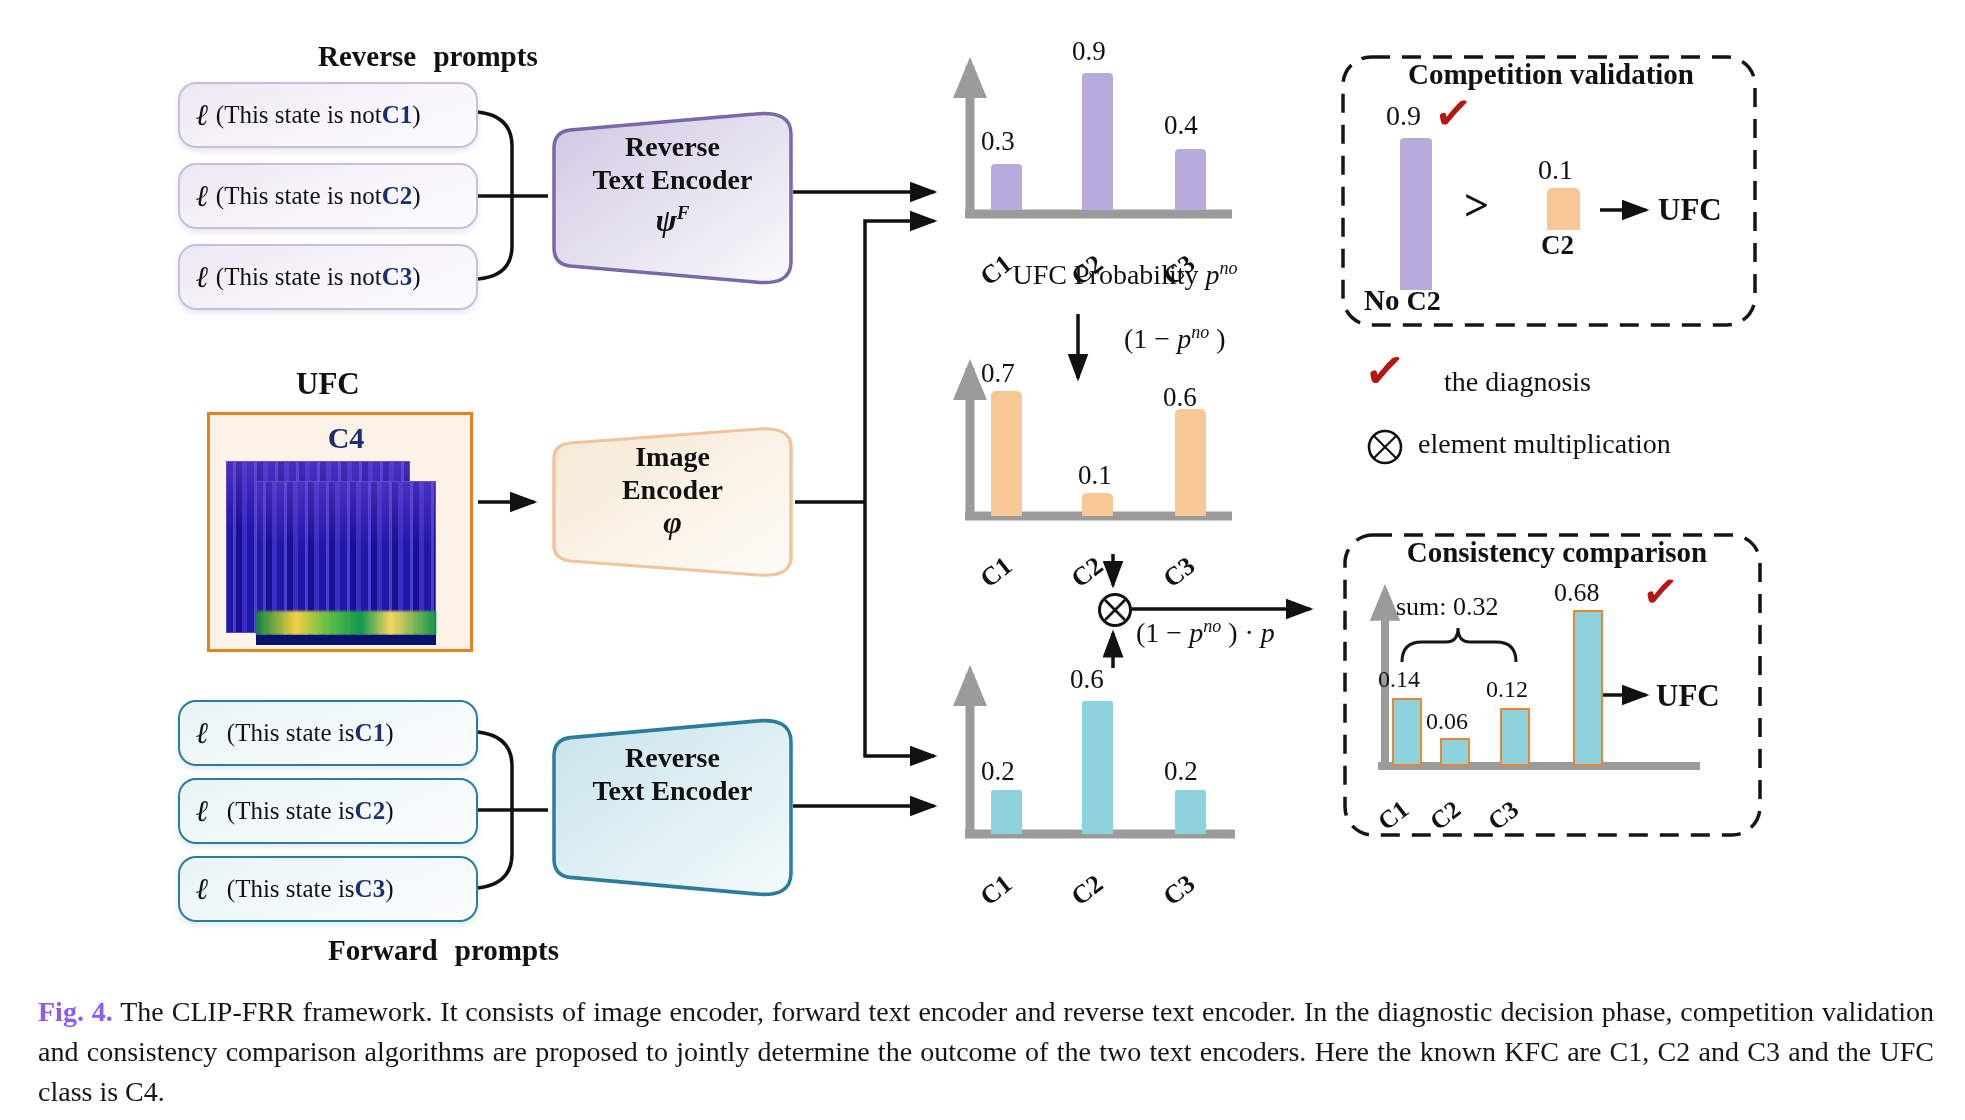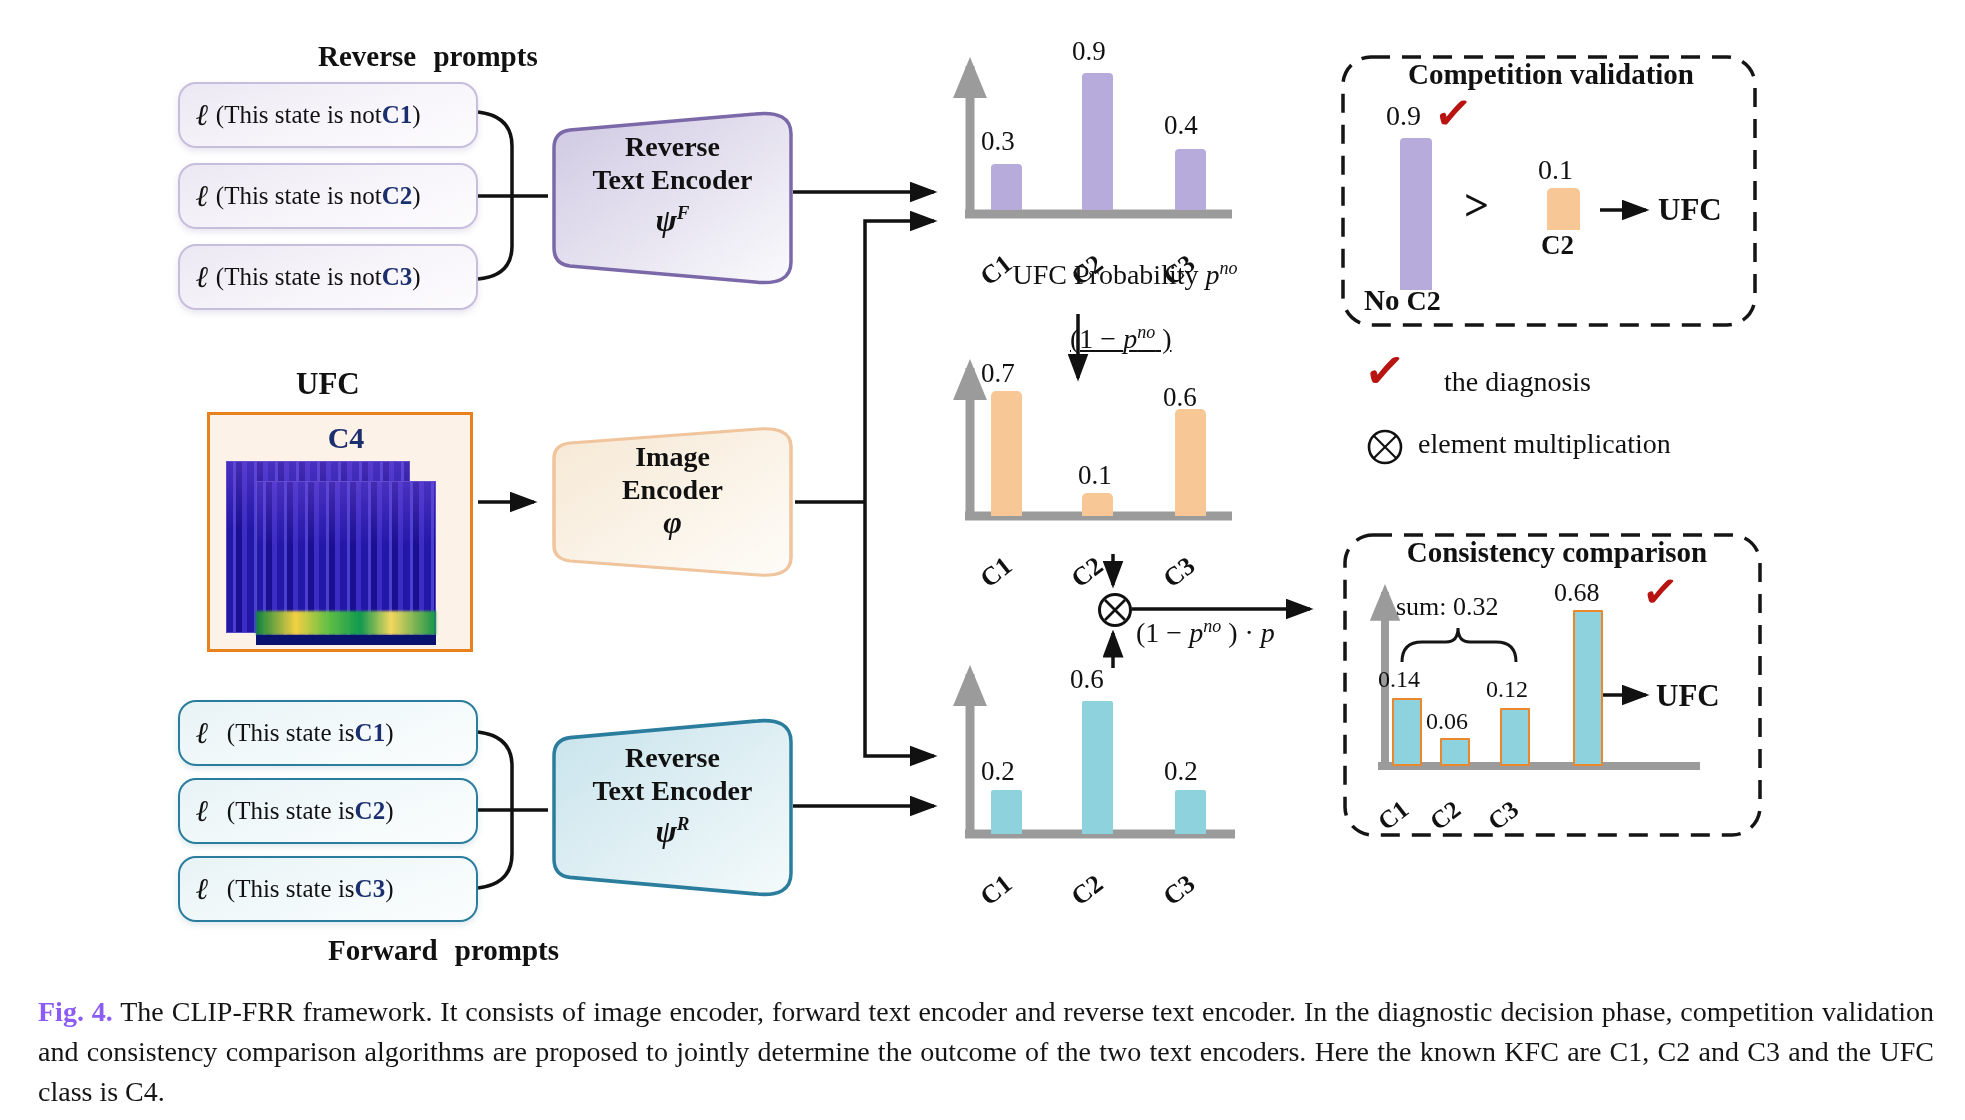--- a/index.html
+++ b/index.html
@@ -204,38 +204,37 @@
           <linearGradient id="gf" x1="0" y1="0" x2="1" y2="1">
         <stop offset="0" stop-color="#c8e3ec"></stop>
             <stop offset="1" stop-color="#f4fafb"></stop>
           </linearGradient>
         </defs>
       <path d="M 20 22 L 205 6 Q 241 2 241 26 L 241 154 Q 241 178 205 174 L 20 158 Q 4 156 4 140 L 4 40 Q 4 24 20 22 Z" fill="url(#gf)" stroke="#2b7d9d" stroke-width="3.5"></path>
     </svg>
     <div class="etext" style="top:26px;">
       <div>Reverse</div>
       <div>Text Encoder</div>
-      <div><span class="esym"><span>ψ</span><sup>R</sup></span></div>
     </div>
   </div>
 
   <div class="bar purple" style="left: 991px; height: 46px; top: 164px;"></div>
   <div class="bar purple" style="left: 1082px; height: 137px; top: 73px;"></div>
   <div class="bar purple" style="left: 1175px; height: 61px; top: 149px;"></div>
   <span class="val" style="left:981px;top:126px;">0.3</span>
   <span class="val" style="left:1072px;top:36px;">0.9</span>
   <span class="val" style="left:1164px;top:110px;">0.4</span>
   <span class="cat" style="left:993px;top:262px;">C1</span>
   <span class="cat" style="left:1084px;top:262px;">C2</span>
   <span class="cat" style="left:1176px;top:262px;">C3</span>
   <div class="chart-label" style="left:980px;top:258px;width:290px;">
     <span>UFC Probability </span><span class="mathp"><span>p</span><sup>no</sup></span>
   </div>
 
-  <div class="chart-label" style="left:1070px;top:322px;text-decoration:underline;">
+  <div class="chart-label" style="left:1124px;top:322px;">
     <span>(1 − </span><span class="mathp"><span>p</span><sup>no</sup></span><span> )</span>
   </div>
 
   <div class="bar orange" style="left: 991px; height: 125px; top: 391px;"></div>
   <div class="bar orange" style="left: 1082px; height: 23px; top: 493px;"></div>
   <div class="bar orange" style="left: 1175px; height: 107px; top: 409px;"></div>
   <span class="val" style="left:981px;top:358px;">0.7</span>
   <span class="val" style="left:1078px;top:460px;">0.1</span>
   <span class="val" style="left:1163px;top:382px;">0.6</span>
   <span class="cat" style="left:993px;top:564px;">C1</span>

